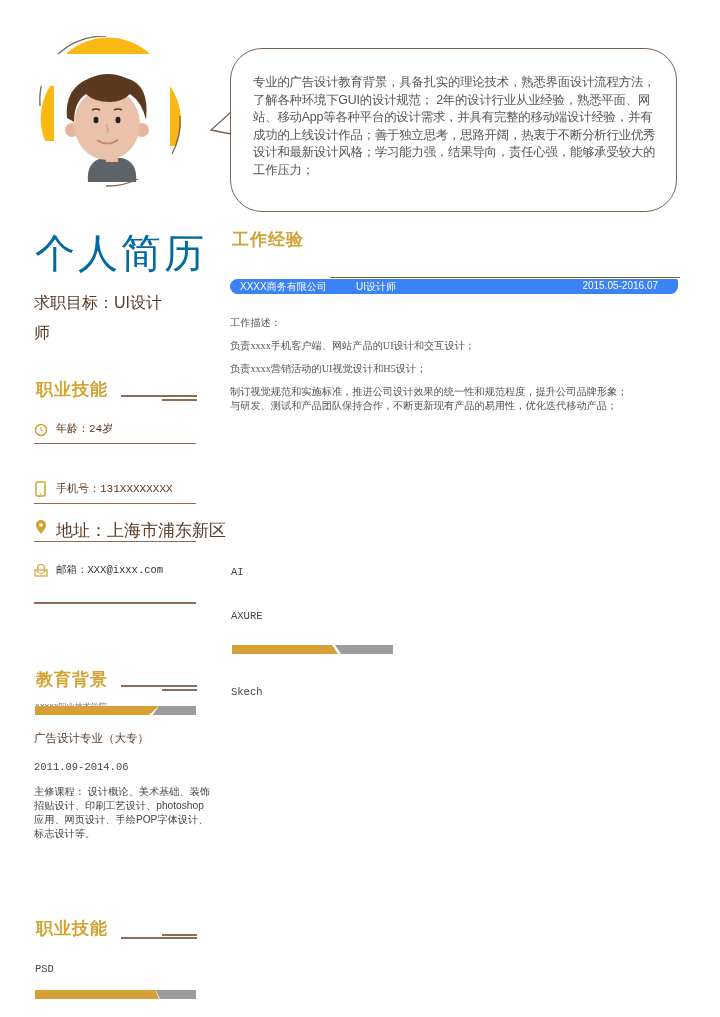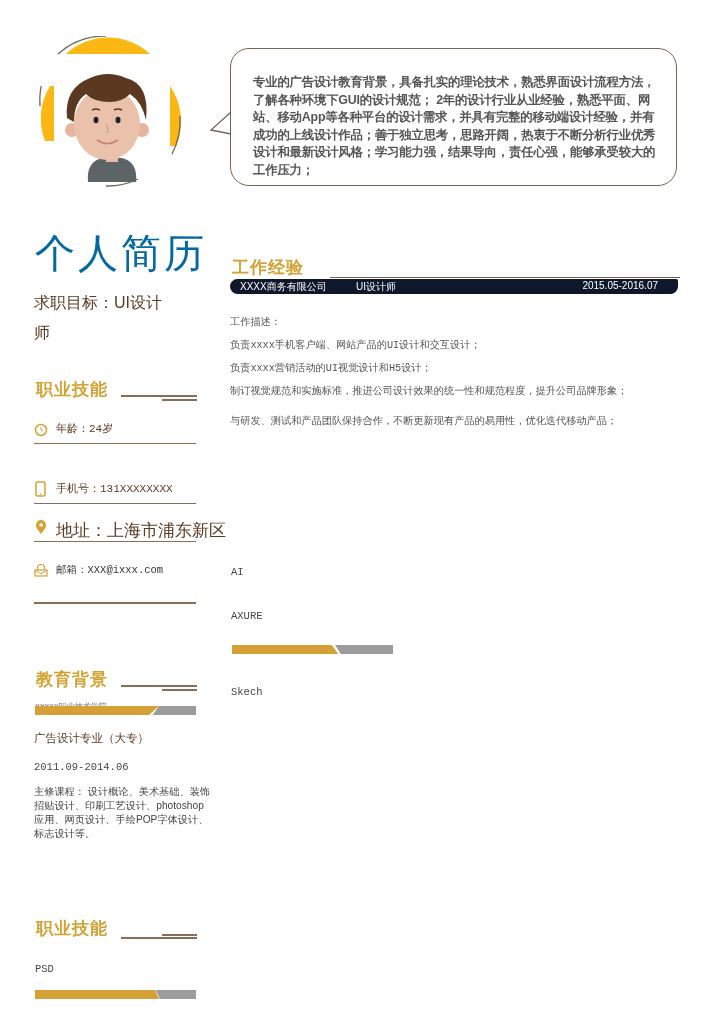--- a/index.html
+++ b/index.html
@@ -3,22 +3,22 @@
 <meta charset="utf-8">
 <style>
   * { box-sizing: border-box; margin: 0; padding: 0; }
   html, body { width: 720px; height: 1017px; background: #ffffff; overflow: hidden; }
   body { position: relative; font-family: "DejaVu Sans", "Liberation Sans", sans-serif; color: #333; }
   .abs { position: absolute; }
 
   
   .avatar-wrap { left: 30px; top: 36px; width: 160px; height: 156px; }
   .bubble {
-    left: 230px; top: 48px; width: 447px; height: 138px;
-    border: 1.3px solid #7a6553; border-radius: 19px; background: #fff; font-weight: bold;
+    left: 230px; top: 48px; width: 447px; height: 164px;
+    border: 1.3px solid #7a6553; border-radius: 32px; background: #fff;
   }
   .bubble-tail { left: 209px; top: 110px; }
   .bubble-text {
     position: absolute; left: 22px; top: 25px; width: 410px;
     font-size: 12.4px; line-height: 17.5px; color: #555;
     font-family: "Liberation Sans", "DejaVu Sans", sans-serif;
     letter-spacing: -0.2px;
   }
 
   .big-title {
@@ -41,29 +41,29 @@
   .info-row .txt { position: absolute; left: 22px; top: 3px; font-size: 11px; color: #5a3a22;
     font-family: "Liberation Mono", "DejaVu Sans Mono", monospace; white-space: nowrap; }
 
   .bar { height: 9px; position: absolute; }
   .bar .fill { position: absolute; left: 0; top: 0; height: 100%; background: #d5a035; }
   .bar .rest { position: absolute; right: 0; top: 0; height: 100%; background: #9c9c9c; }
 
   .small { font-size: 10.5px; color: #444; font-family: "Liberation Mono", "DejaVu Sans Mono", monospace; }
 
   .job-ribbon {
-    left: 230px; top: 279px; width: 448px; height: 15px; background: #0f172a;
+    left: 230px; top: 279px; width: 448px; height: 15px; background: #3b82f6;
     border-radius: 8px 2px 8px 8px; color: #fff; font-size: 10px;
     font-family: "Liberation Sans", "DejaVu Sans", sans-serif;
   }
   .job-ribbon span { position: absolute; top: 1px; white-space: nowrap; }
   .work-desc { left: 230px; top: 316px; width: 450px; font-size: 10.2px; color: #555;
-    font-family: Liberation Mono, monospace; }
+    font-family: Liberation Serif, serif; }
   .work-desc p { margin-bottom: 9px; line-height: 14px; }
-  .work-desc p.tight { margin-bottom: 16px; }
+  .work-desc p.tight { margin-bottom: 0; }
 </style>
 </head>
 <body>
 
 <div class="abs avatar-wrap">
   <svg width="160" height="156" viewBox="0 0 160 156">
     <path d="M36 18 A62 62 0 0 1 120 18 L36 18 Z" fill="#fbb814"></path>
     <path d="M20 50 A62 62 0 0 0 15 105 L24 105 L24 50 Z" fill="#fbb814"></path>
     <path d="M140 50 A62 62 0 0 1 146 110 L140 110 Z" fill="#fbb814"></path>
     <path d="M28 18 A70 70 0 0 1 76 0" stroke="#7a6553" stroke-width="1.3" fill="none"></path>
@@ -153,21 +153,21 @@
 
 <div class="abs sec-title" style="left:36px; top:917px;">职业技能</div>
 <div class="abs sec-line" style="left:121px; top:937px; width:76px;"></div>
 <div class="abs sec-line" style="left:162px; top:934px; width:35px;"></div>
 <div class="abs small" style="left:35px; top:963px;text-align:right;">PSD</div>
 <div class="abs bar" style="left:35px; top:990px; width:161px;">
   <div class="fill" style="width:77%; clip-path:polygon(0 0,97% 0,100% 100%,0 100%);"></div>
   <div class="rest" style="width:25%; clip-path:polygon(0 0,100% 0,100% 100%,10% 100%);"></div>
 </div>
 
-<div class="abs sec-title" style="left:232px; top:228px;margin-top:28px;">工作经验</div>
+<div class="abs sec-title" style="left:232px; top:228px;">工作经验</div>
 <div class="abs" style="left:330px; top:277px; width:350px; height:1.3px; background:#7a5a3e;"></div>
 <div class="abs job-ribbon">
   <span style="left:10px;">XXXX商务有限公司</span>
   <span style="left:126px;">UI设计师</span>
   <span style="right:20px;">2015.05-2016.07</span>
 </div>
 
 <div class="abs work-desc">
   <p>工作描述：</p>
   <p>负责xxxx手机客户端、网站产品的UI设计和交互设计；</p>

